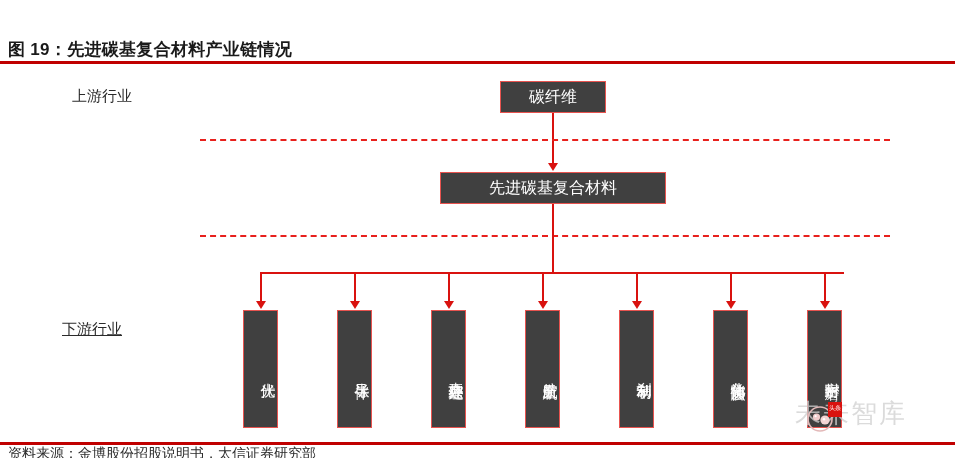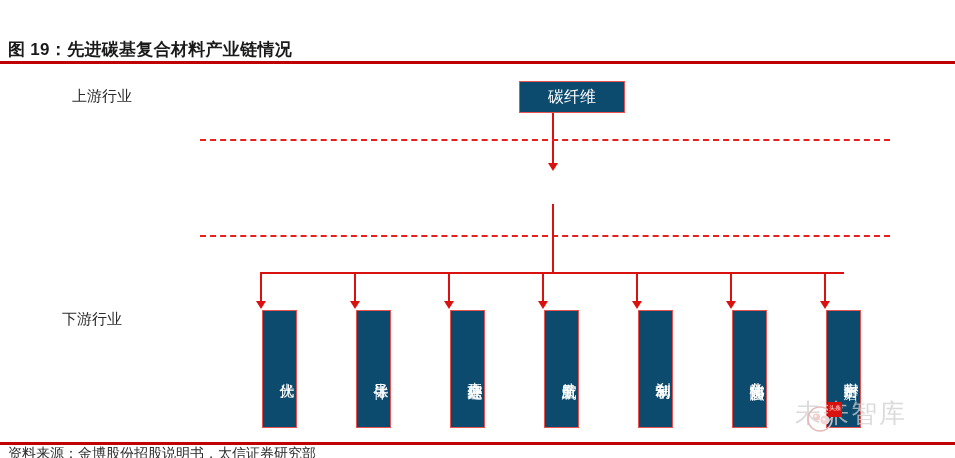--- a/index.html
+++ b/index.html
@@ -39,33 +39,32 @@
   }
 
   
   .stage-label {
     position: absolute;
     font-size: 15px;
     color: #2b2b2b;
     white-space: nowrap;
   }
   #label-upstream   { left: 72px; top: 87px; }
-  #label-downstream { left: 62px; top: 310px; }
+  #label-downstream { left: 62px; top: 320px; text-decoration: underline; }
 
   
   .node-box {
     position: absolute;
-    background: #0c4a6e;
+    background: #404040;
     border: 1px solid #e8534f;
     box-sizing: border-box;
     color: #ffffff;
     display: flex;
     align-items: center;
     justify-content: center;
-    margin-left: 19px;
   }
   .node-box.horizontal {
     font-size: 16px;
     white-space: nowrap;
   }
   .node-box.vertical {
     writing-mode: vertical-rl;
     text-orientation: upright;
     font-size: 15px;
     line-height: 1.22;
@@ -176,20 +175,21 @@
   <div class="stage-label" id="label-upstream">上游行业</div>
   <div class="stage-label" id="label-downstream">下游行业</div>
 
   <div class="node-box horizontal" id="box-upstream-0">碳纤维</div>
 
   <div class="conn-v" id="conn-top-stem"></div>
   <div class="arrow-down" id="arrow-top"></div>
 
   <div class="divider" id="divider-0"></div>
 
+  <div class="node-box horizontal" id="box-mid-0">先进碳基复合材料</div>
 
   <div class="divider" id="divider-1"></div>
 
   <div class="conn-v" id="conn-mid-stem"></div>
   <div class="conn-h" id="conn-bus"></div>
 
   <div id="downstream-layer">
       <div class="conn-v" style="left: 259.5px; top: 272px; height: 30px;"></div>
       <div class="arrow-down" style="left: 255.5px; top: 301px;"></div>
       <div class="node-box vertical down-box" style="left: 243px;">光伏</div>

